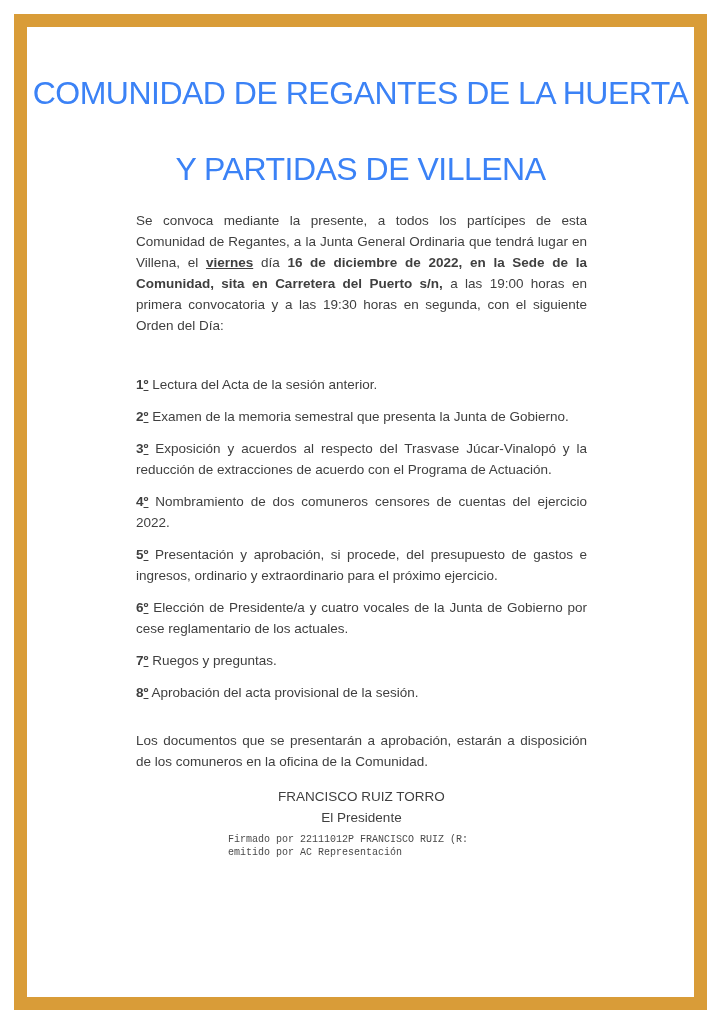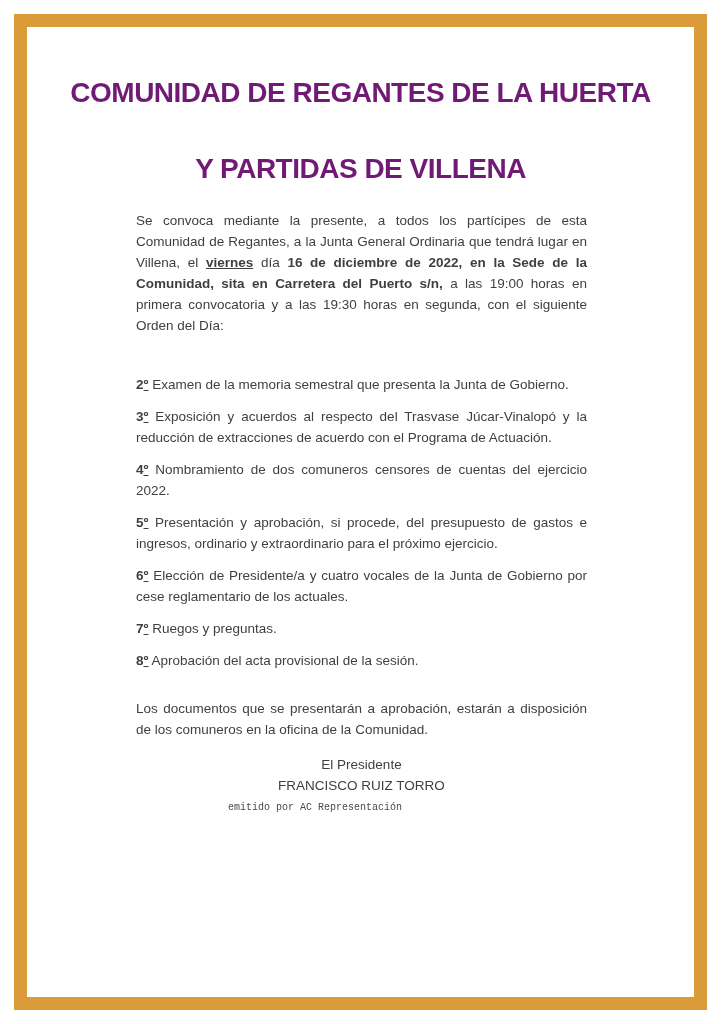--- a/index.html
+++ b/index.html
@@ -17,24 +17,24 @@
     box-sizing: border-box;
   }
   .inner {
     position: absolute;
     left: 27px; right: 28px; top: 27px; bottom: 27px;
     color: #3F3F3F;
     overflow: hidden;
   }
   .title {
     text-align: center;
-    font-size: 28px;
-    font-weight: 700;
+    font-size: 32px;
+    font-weight: 400;
     letter-spacing: -0.5px;
-    color: #701a75;
+    color: #3b82f6;
     line-height: 32px;
   }
   .title1 { margin-top: 50px; }
   .title2 { margin-top: 44px; }
   .subtitle {
     margin-top: 40px;
     text-align: center;
     font-size: 13px;
     font-weight: 400;
     letter-spacing: 4.2px;
@@ -72,34 +72,36 @@
 <div class="inner">
 
   <div class="title title1">COMUNIDAD DE REGANTES DE LA HUERTA</div>
   <div class="title title2">Y PARTIDAS DE VILLENA</div>
 
   <div class="col">
 
     <p class="intro"><span>Se convoca mediante la presente, a todos los partícipes de esta Comunidad de Regantes, a la Junta General Ordinaria que tendrá lugar en Villena, el </span><span class="bu">viernes</span><span> día </span><span class="b">16 de diciembre de 2022, en la Sede de la Comunidad, sita en Carretera del Puerto s/n,</span><span> a las 19:00 horas en primera convocatoria y a las 19:30 horas en segunda, con el siguiente Orden del Día:</span></p>
 
     <div class="agenda">
+      <p class="item"><span class="num">1</span><span class="ord">º</span><span> Lectura del Acta de la sesión anterior.</span></p>
       <p class="item"><span class="num">2</span><span class="ord">º</span><span> Examen de la memoria semestral que presenta la Junta de Gobierno.</span></p>
       <p class="item"><span class="num">3</span><span class="ord">º</span><span> Exposición y acuerdos al respecto del Trasvase Júcar-Vinalopó y la reducción de extracciones de acuerdo con el Programa de Actuación.</span></p>
       <p class="item"><span class="num">4</span><span class="ord">º</span><span> Nombramiento de dos comuneros censores de cuentas del ejercicio 2022.</span></p>
       <p class="item"><span class="num">5</span><span class="ord">º</span><span> Presentación y aprobación, si procede, del presupuesto de gastos e ingresos, ordinario y extraordinario para el próximo ejercicio.</span></p>
       <p class="item"><span class="num">6</span><span class="ord">º</span><span> Elección de Presidente/a y cuatro vocales de la Junta de Gobierno por cese reglamentario de los actuales.</span></p>
       <p class="item"><span class="num">7</span><span class="ord">º</span><span> Ruegos y preguntas.</span></p>
       <p class="item"><span class="num">8</span><span class="ord">º</span><span> Aprobación del acta provisional de la sesión.</span></p>
     </div>
 
     <p class="closing">Los documentos que se presentarán a aprobación, estarán a disposición de los comuneros en la oficina de la Comunidad.</p>
 
     <div class="center-block">
+      <div>FRANCISCO RUIZ TORRO</div>
       <div>El Presidente</div>
-      <div>FRANCISCO RUIZ TORRO</div>
     </div>
 
     <div class="sig">
+      <div>Firmado por 22111012P FRANCISCO RUIZ (R:</div>
       <div>emitido por AC Representación</div>
     </div>
 
   </div>
 </div>
 
 </body></html>

